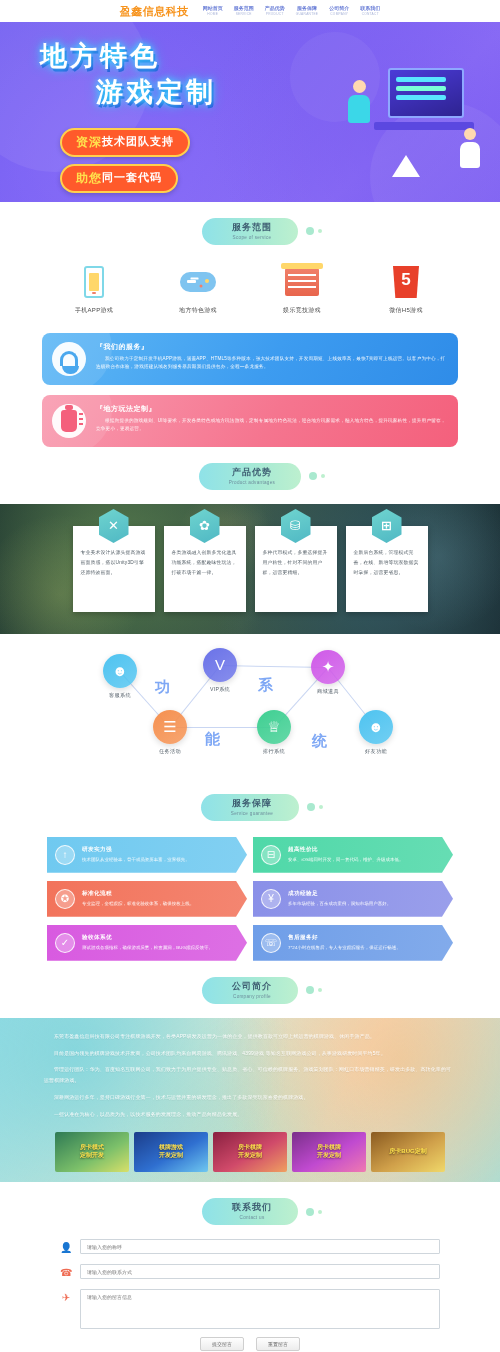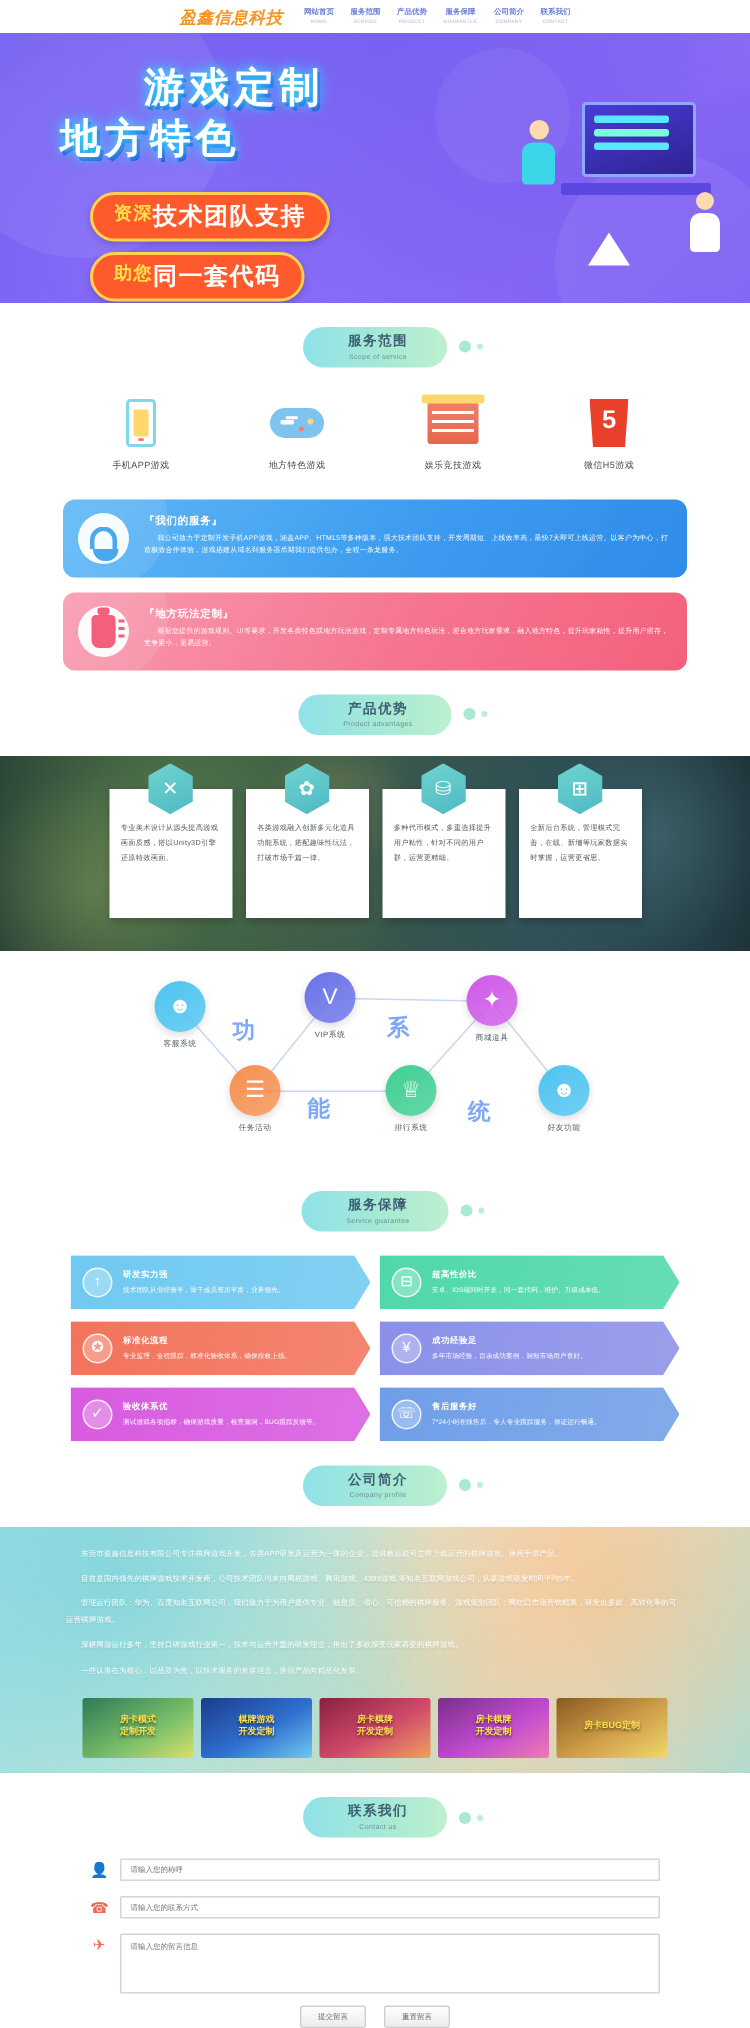--- a/index.html
+++ b/index.html
@@ -18,21 +18,20 @@
     background: #ffffff;
     display: flex;
     align-items: center;
     justify-content: center;
     gap: 14px;
     border-bottom: 0;
   }
   .logo {
     font-size: 11px;
     font-weight: bold;
-    font-style: italic;
     color: #f7941e;
     letter-spacing: .5px;
     white-space: nowrap;
   }
   .nav { display: flex; gap: 11px; }
   .nav-item { text-align: center; line-height: 1; cursor: pointer; }
   .nav-cn { font-size: 5px; color: #6b7fd7; font-weight: bold; display:block; }
   .nav-en { font-size: 3.2px; color: #a9b4d8; display:block; margin-top: 2px; letter-spacing:.3px; }
 
   
@@ -67,21 +66,21 @@
   .hero-badge {
     display: inline-flex; align-items: flex-start; justify-content: center;
     background: #ff5a2b;
     border: 2px solid #ffd04d;
     border-radius: 20px;
     padding: 4px 14px;
     margin-bottom: 7px;
     box-shadow: 0 2px 5px rgba(0,0,0,.18);
   }
   .hero-badge .b-strong { font-size: 12px; font-weight: bold; color: #ffe14d; letter-spacing:1px;}
-  .hero-badge .b-rest { font-size: 16px; font-weight: bold; color: #ffffff; letter-spacing:1px;}
+  .hero-badge .b-rest { font-size: 11px; font-weight: bold; color: #ffffff; letter-spacing:1px;}
   .hero-art { position: absolute; right: 18px; top: 28px; width: 140px; height: 125px; }
   .hero-art .screen {
     position: absolute; right: 18px; top: 18px; width: 76px; height: 50px;
     background: linear-gradient(160deg,#4b3bd8,#2e2391);
     border: 2px solid #8ea8ff; border-radius: 3px;
   }
   .hero-art .screen:after {
     content:""; position:absolute; left:6px; top:7px; width: 50px; height: 5px;
     background: #5ae6ff; border-radius:2px; box-shadow: 0 9px 0 #7affd8, 0 18px 0 #5ae6ff;
   }
@@ -336,22 +335,22 @@
           <div class="head"></div>
           <div class="body"></div>
         </div>
       <div class="person2">
           <div class="head"></div>
           <div class="body"></div>
         </div>
       <div class="boat"></div>
     </div>
     <div class="hero-inner">
+      <div class="hero-line l1">地方特色</div>
       <div class="hero-line l2">游戏定制</div>
-      <div class="hero-line l1">地方特色</div>
       <div class="hero-badges">
         <div class="hero-badge">
           <span class="b-strong">资深</span>
             <span class="b-rest">技术团队支持</span>
         </div><br>
         <div class="hero-badge">
           <span class="b-strong">助您</span>
             <span class="b-rest">同一套代码</span>
         </div>
       </div>

